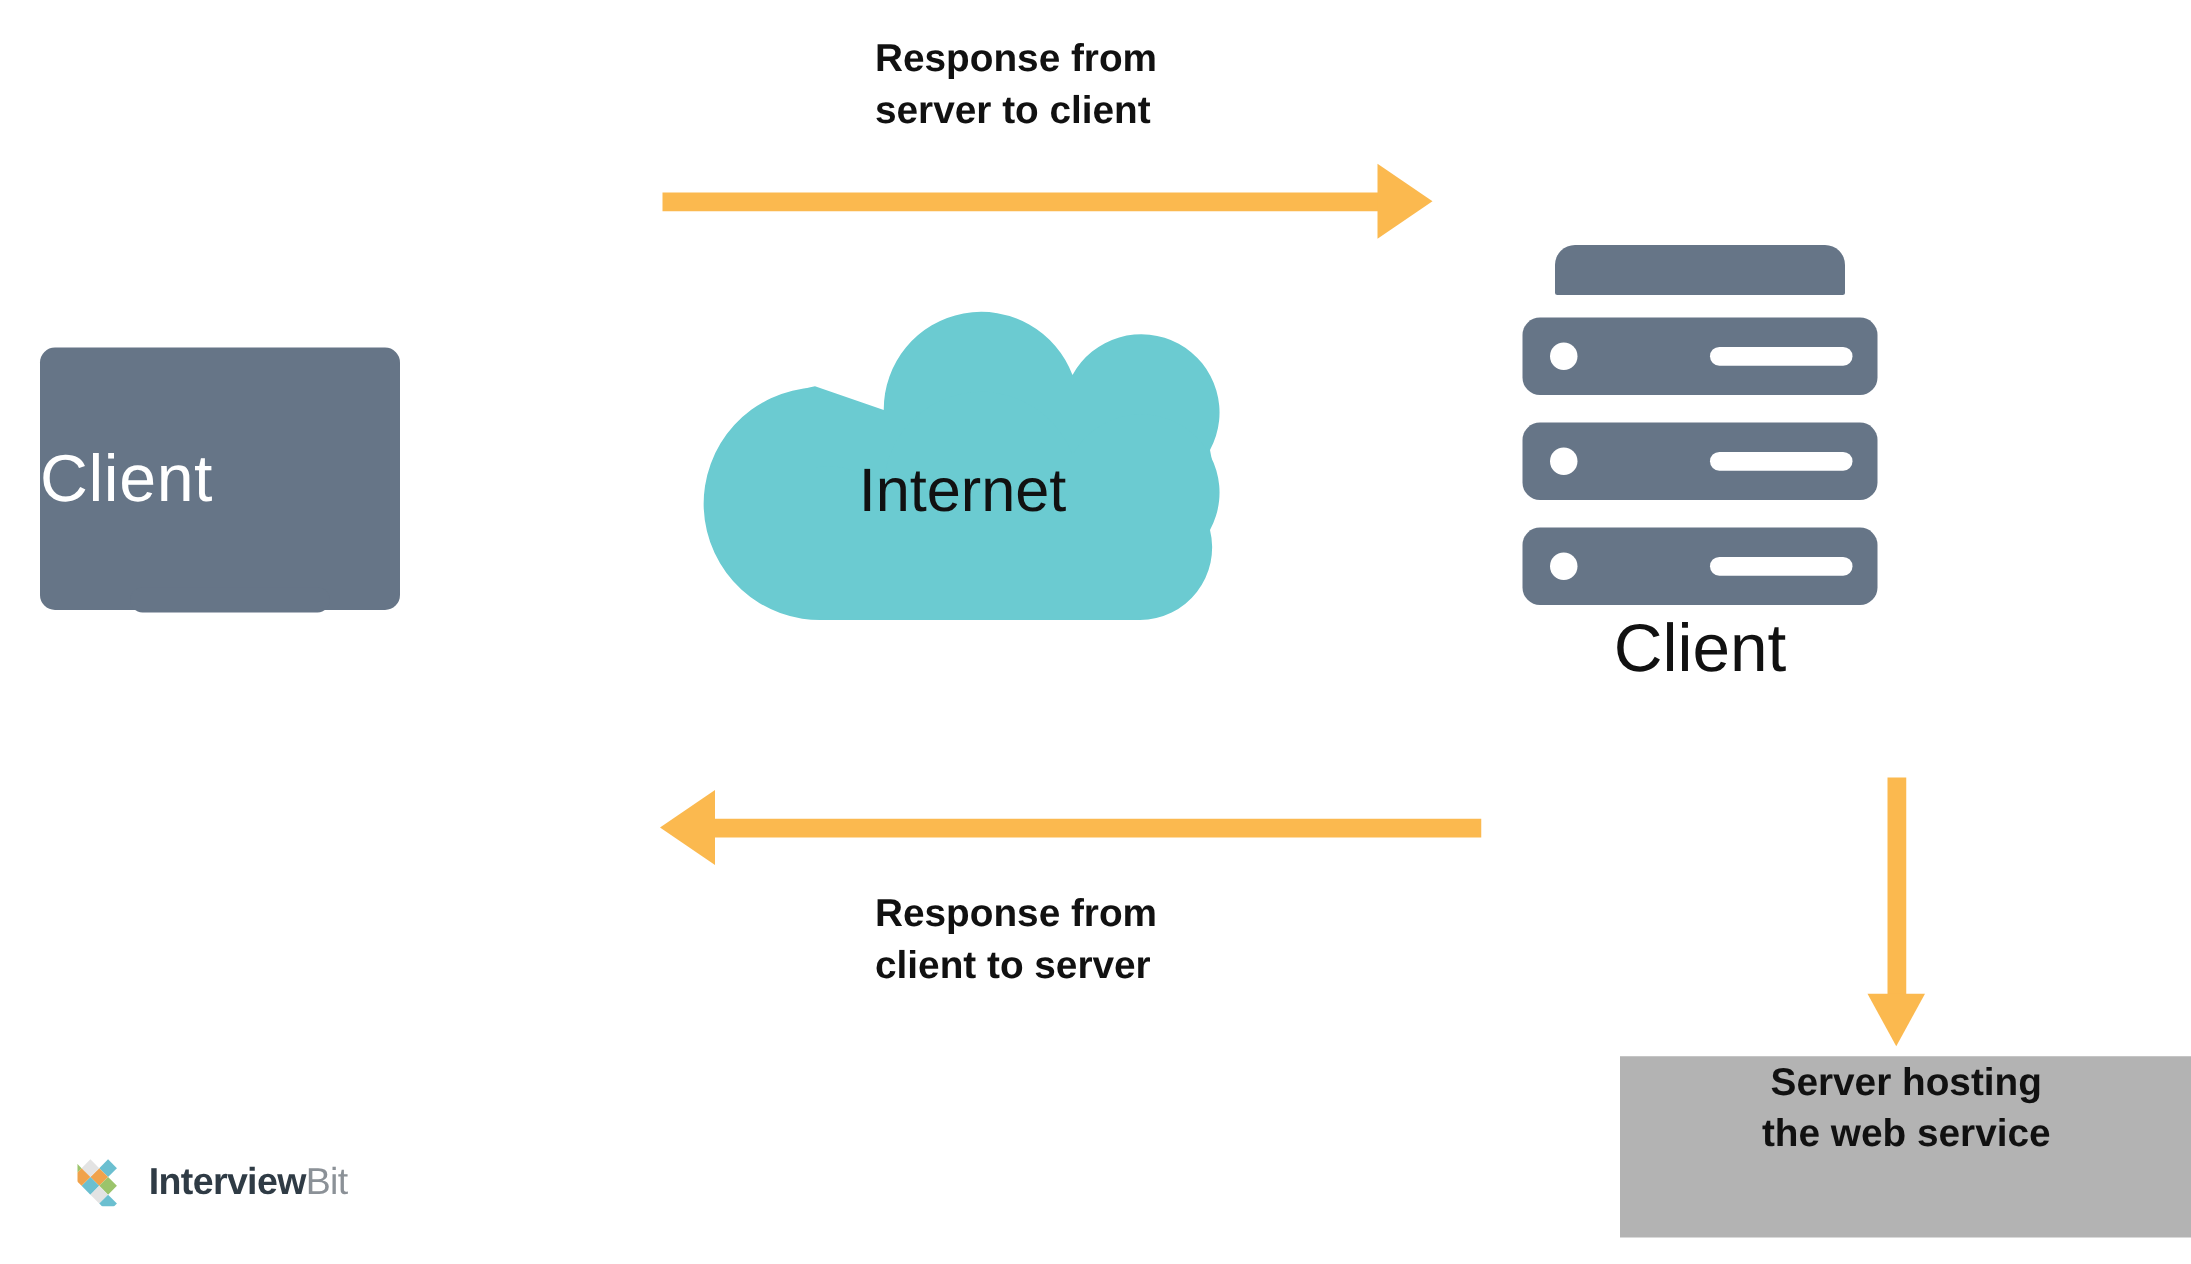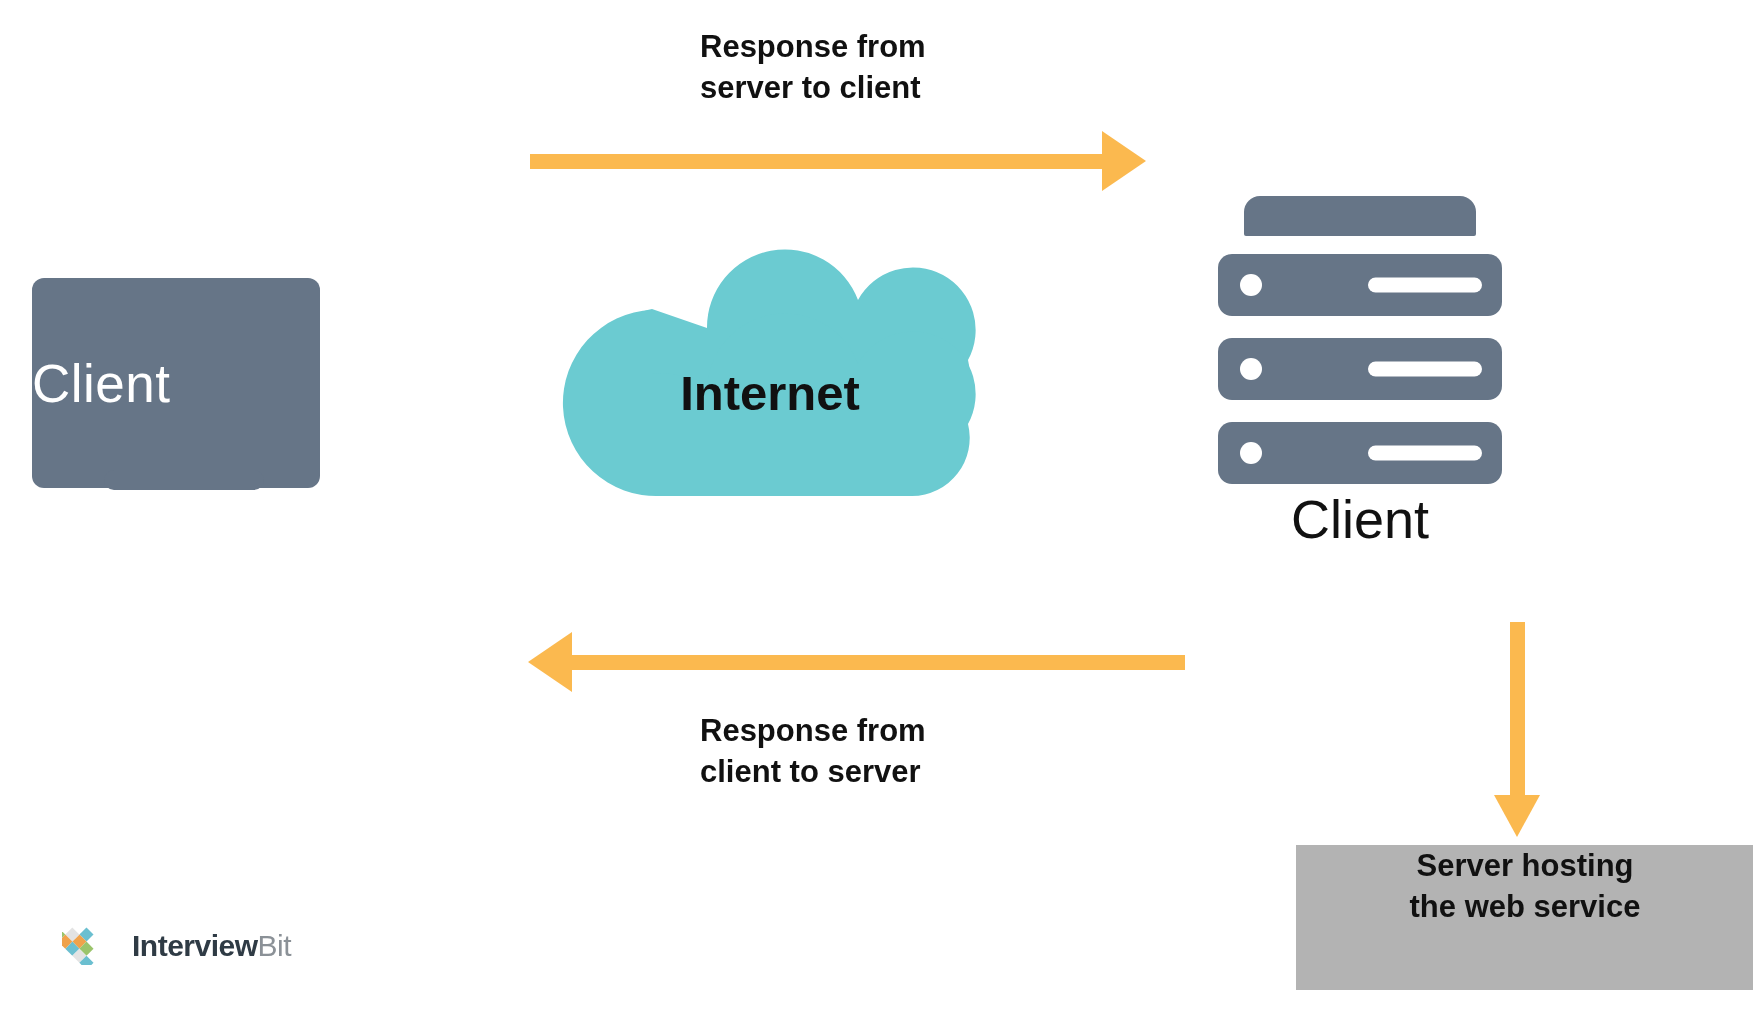--- a/index.html
+++ b/index.html
@@ -31,21 +31,21 @@
     background:#667587;border-radius:10px;
   }
 
   
   #cloud-group{left:560px;top:228px;width:420px;height:270px;}
   .cloud-svg{display:block;width:420px;height:270px;}
   .cloud-label{
     position:absolute;left:0;top:0;width:420px;height:270px;
     display:flex;align-items:center;justify-content:center;
     padding-top:60px;box-sizing:border-box;
-    font-size:49px;color:#111111;font-weight:700;pointer-events:none;
+    font-size:49px;color:#111111;font-weight:400;pointer-events:none;
   }
 
   
   #server-group{left:1218px;top:196px;width:290px;height:350px;}
   .rack-top{
     position:absolute;left:26px;top:0;width:232px;height:40px;
     background:#667587;border-radius:16px 16px 2px 2px;
   }
   .rack-bay{
     position:absolute;left:0;width:284px;height:62px;
@@ -108,21 +108,21 @@
     background:#b3b3b3;
     display:flex;align-items:flex-start;justify-content:center;
     text-align:center;
   }
   .hosting-text{
     font-size:31px;font-weight:700;color:#111111;line-height:1.33;
     white-space:pre-line;
   }
 
   
-  #logo-group{left:62px;top:920px;width:300px;height:52px;display:flex;align-items:center;gap:14px;}
+  #logo-group{left:62px;top:920px;width:300px;height:52px;display:flex;align-items:center;gap:1px;}
   .logo-mark{width:56px;height:38px;display:block;}
   .logo-text{font-size:30px;font-weight:700;letter-spacing:-0.5px;}
   .logo-text .part-a{color:#2f3b45;}
   .logo-text .part-b{color:#8b9197;font-weight:400;}
 </style>
 </head>
 <body>
 
 <div class="stage">
 

